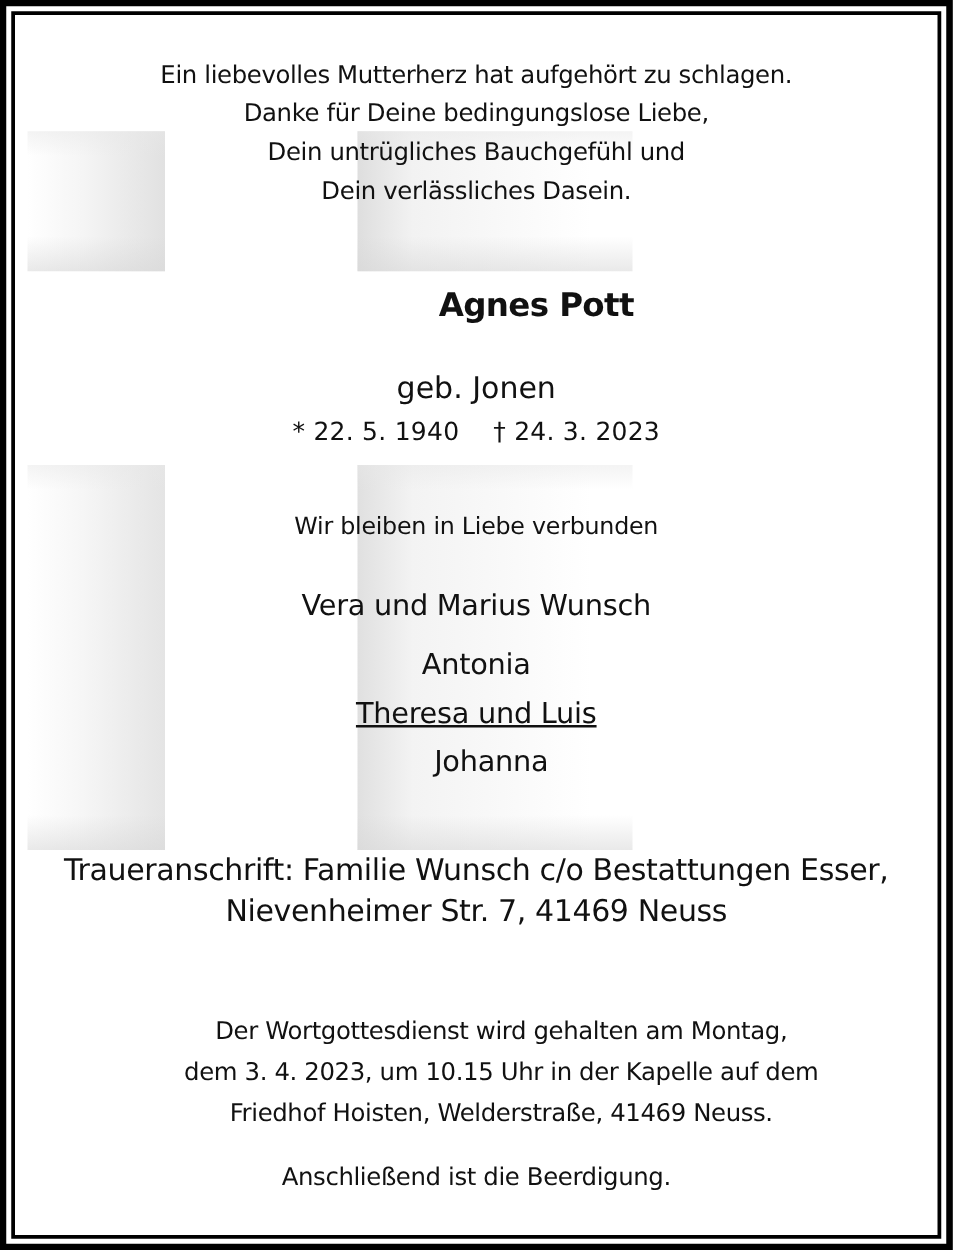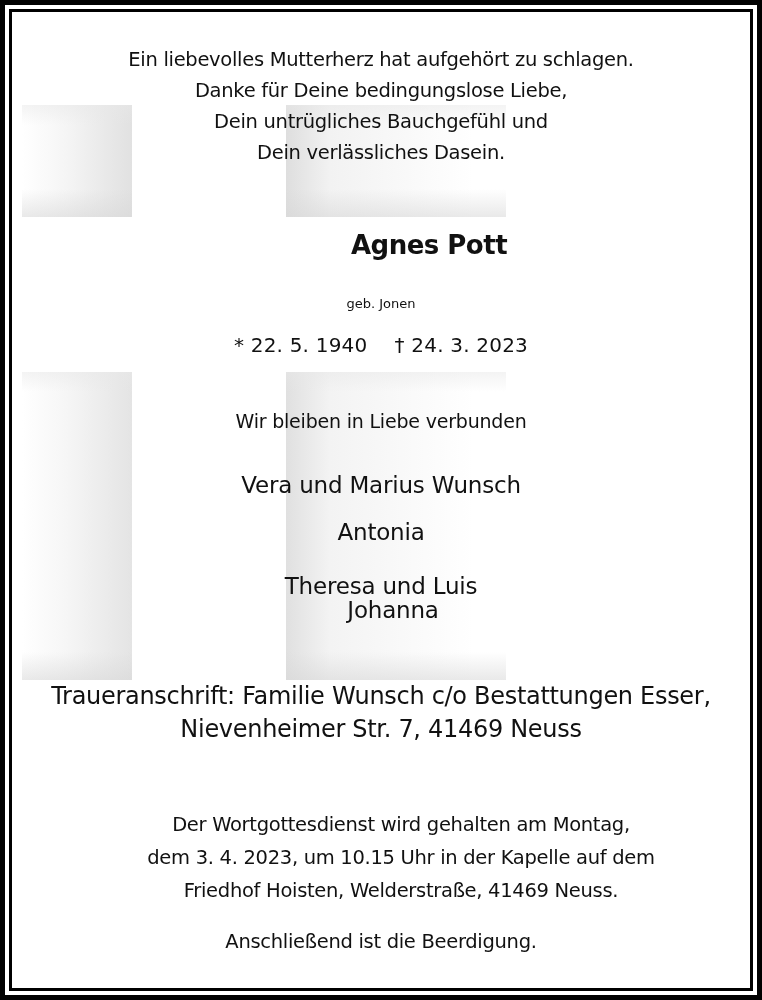--- a/index.html
+++ b/index.html
@@ -41,21 +41,21 @@
       content: ""; position: absolute; left: 0; right: 0; top: 0; height: 20px;
       background: linear-gradient(180deg, rgba(232,232,232,0.5) 0%, rgba(255,255,255,0) 100%);
     }
     .content {
       position: absolute; left: 0; top: 0; width: 642px; height: 976px;
       font-family: "DejaVu Sans", sans-serif; color: #111; text-align: center;
     }
     .line { position: absolute; left: 0; width: 738px; white-space: nowrap; }
     .intro { font-size: 19.5px; line-height: 29.5px; letter-spacing: -0.3px; }
     .name { font-size: 26px; font-weight: bold; letter-spacing: -0.5px; padding-left: 48px; }
-    .maiden { font-size: 13px; }
+    .maiden { font-size: 24px; }
     .dates { font-size: 20px; letter-spacing: 0.2px; }
     .together { font-size: 19px; letter-spacing: -0.2px; text-align: center; }
     .family { font-size: 23px; line-height: 41px; letter-spacing: -0.2px; }
     .address { font-size: 24px; line-height: 32px; letter-spacing: -0.3px; }
     .service { font-size: 19.5px; line-height: 33px; letter-spacing: -0.3px; padding-left: 20px; }
     .burial { font-size: 19.5px; letter-spacing: -0.3px; }
   </style>
 </head>
 <body>
 
@@ -86,21 +86,21 @@
       <span>* 22. 5. 1940</span>
       <span style="display:inline-block;width:14px;"></span>
       <span>† 24. 3. 2023</span>
     </div>
 
     <div class="line together" style="top:398px;">Wir bleiben in Liebe verbunden</div>
 
     <div>
       <div class="line family" style="top:453px;">Vera und Marius Wunsch</div>
       <div class="line family" style="top:500px;">Antonia</div>
-      <div class="line family" style="top:554px;">Theresa und Luis</div>
+      <div class="line family" style="top:539px;text-decoration:underline;">Theresa und Luis</div>
       <div class="line family" style="top:578px;margin-left:12px;">Johanna</div>
     </div>
 
     <div>
       <div class="line address" style="top:668px;">Traueranschrift: Familie Wunsch c/o Bestattungen Esser,</div>
       <div class="line address" style="top:701px;">Nievenheimer Str. 7, 41469 Neuss</div>
     </div>
 
     <div>
       <div class="line service" style="top:796px;">Der Wortgottesdienst wird gehalten am Montag,</div>

